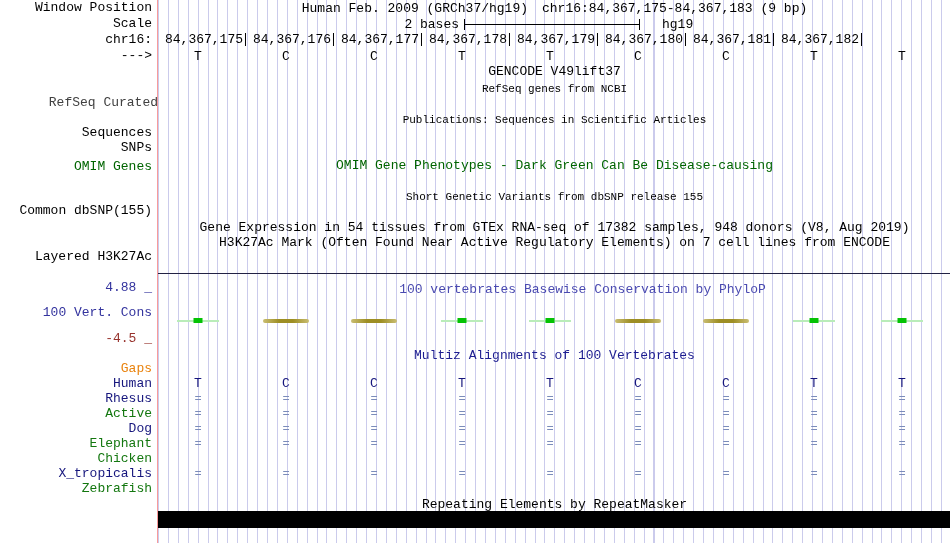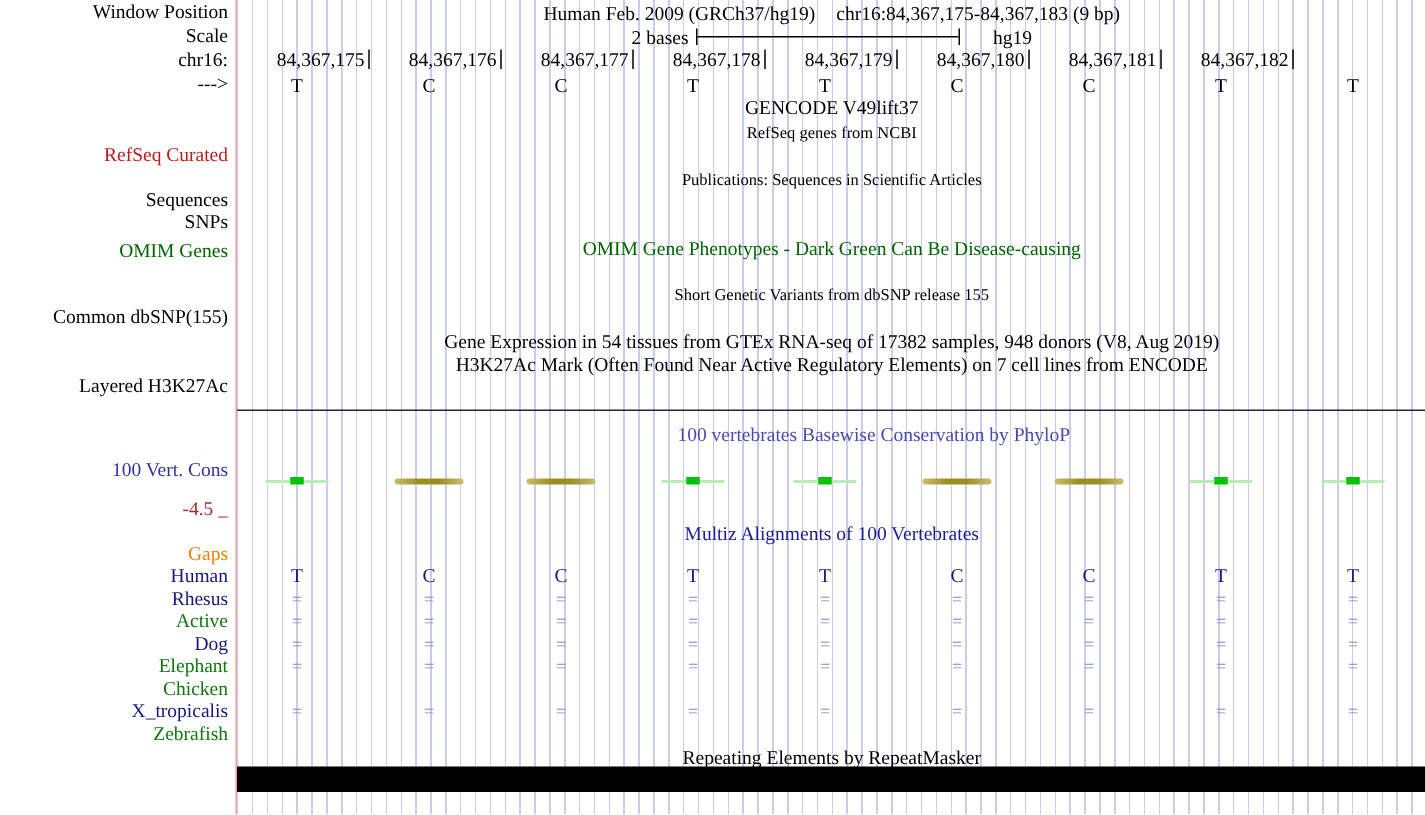--- a/index.html
+++ b/index.html
@@ -1,28 +1,28 @@
 <!DOCTYPE html>
 <html><head>
 <meta charset="utf-8">
 <style>
   html,body{margin:0;padding:0;background:#fff;}
   #app{position:relative;width:950px;height:543px;background:#fff;overflow:hidden;
-       font-family:Liberation Serif, serif;font-size:13px;color:#000;}
+       font-family:Liberation Mono, monospace;font-size:13px;color:#000;}
   
   #track{position:absolute;left:157px;top:0;width:793px;height:543px;
          border-left:1px solid #f89b9b;
          background:repeating-linear-gradient(to right,#cbcbec 0,#cbcbec 1px,transparent 1px,transparent 9.91px);}
   .lbl{position:absolute;left:0;width:152px;text-align:right;line-height:14px;white-space:nowrap;}
   .ctr{position:absolute;left:0;width:100%;text-align:center;line-height:14px;white-space:nowrap;}
   .small{font-size:11px;}
   [data-color="navy"]{color:#16167d;}
   [data-color="green"]{color:#13770f;}
   [data-color="orange"]{color:#e9820c;}
-  .blue{color:#b91c1c;}
+  .blue{color:#404040;margin-left:6px;}
   .dgreen{color:#006400;}
   .consblue{color:#4a4ab0;padding-left:28px;}
   .multizblue{color:#1c1c90;}
   .maroon{color:#97322c;}
   .navytxt{color:#33339e;}
   .posnum{position:absolute;top:33px;transform:translateX(-100%);line-height:13px;
           border-right:1px solid #000;padding-right:2px;white-space:nowrap;}
   .base{position:absolute;top:50px;transform:translateX(-50%);line-height:13px;}
   .hbase{position:absolute;top:377px;transform:translateX(-50%);line-height:13px;color:#16167d;}
   .eq{position:absolute;transform:translateX(-50%);line-height:12px;font-size:12px;color:#7b8cba;}
@@ -48,20 +48,21 @@
   <div class="lbl" style="top:1px">Window Position</div>
   <div class="lbl" style="top:17px">Scale</div>
   <div class="lbl" style="top:33px">chr16:</div>
   <div class="lbl" style="top:49px">---&gt;</div>
   <div class="lbl blue" style="top:96px">RefSeq Curated</div>
   <div class="lbl" style="top:126px">Sequences</div>
   <div class="lbl" style="top:141px">SNPs</div>
   <div class="lbl dgreen" style="top:160px">OMIM Genes</div>
   <div class="lbl" style="top:204px">Common dbSNP(155)</div>
   <div class="lbl" style="top:250px">Layered H3K27Ac</div>
+  <div class="lbl navytxt" style="top:281px">4.88 _</div>
   <div class="lbl navytxt" style="top:306px">100 Vert. Cons</div>
   <div class="lbl maroon" style="top:332px">-4.5 _</div>
 
   <div class="lbl" style="top:362px" data-color="orange">Gaps</div>
   <div class="lbl" style="top:377px" data-color="navy">Human</div>
   <div class="lbl" style="top:392px" data-color="navy">Rhesus</div>
   <div class="lbl" style="top:407px" data-color="green">Active</div>
   <div class="lbl" style="top:422px" data-color="navy">Dog</div>
   <div class="lbl" style="top:437px" data-color="green">Elephant</div>
   <div class="lbl" style="top:452px" data-color="green">Chicken</div>

